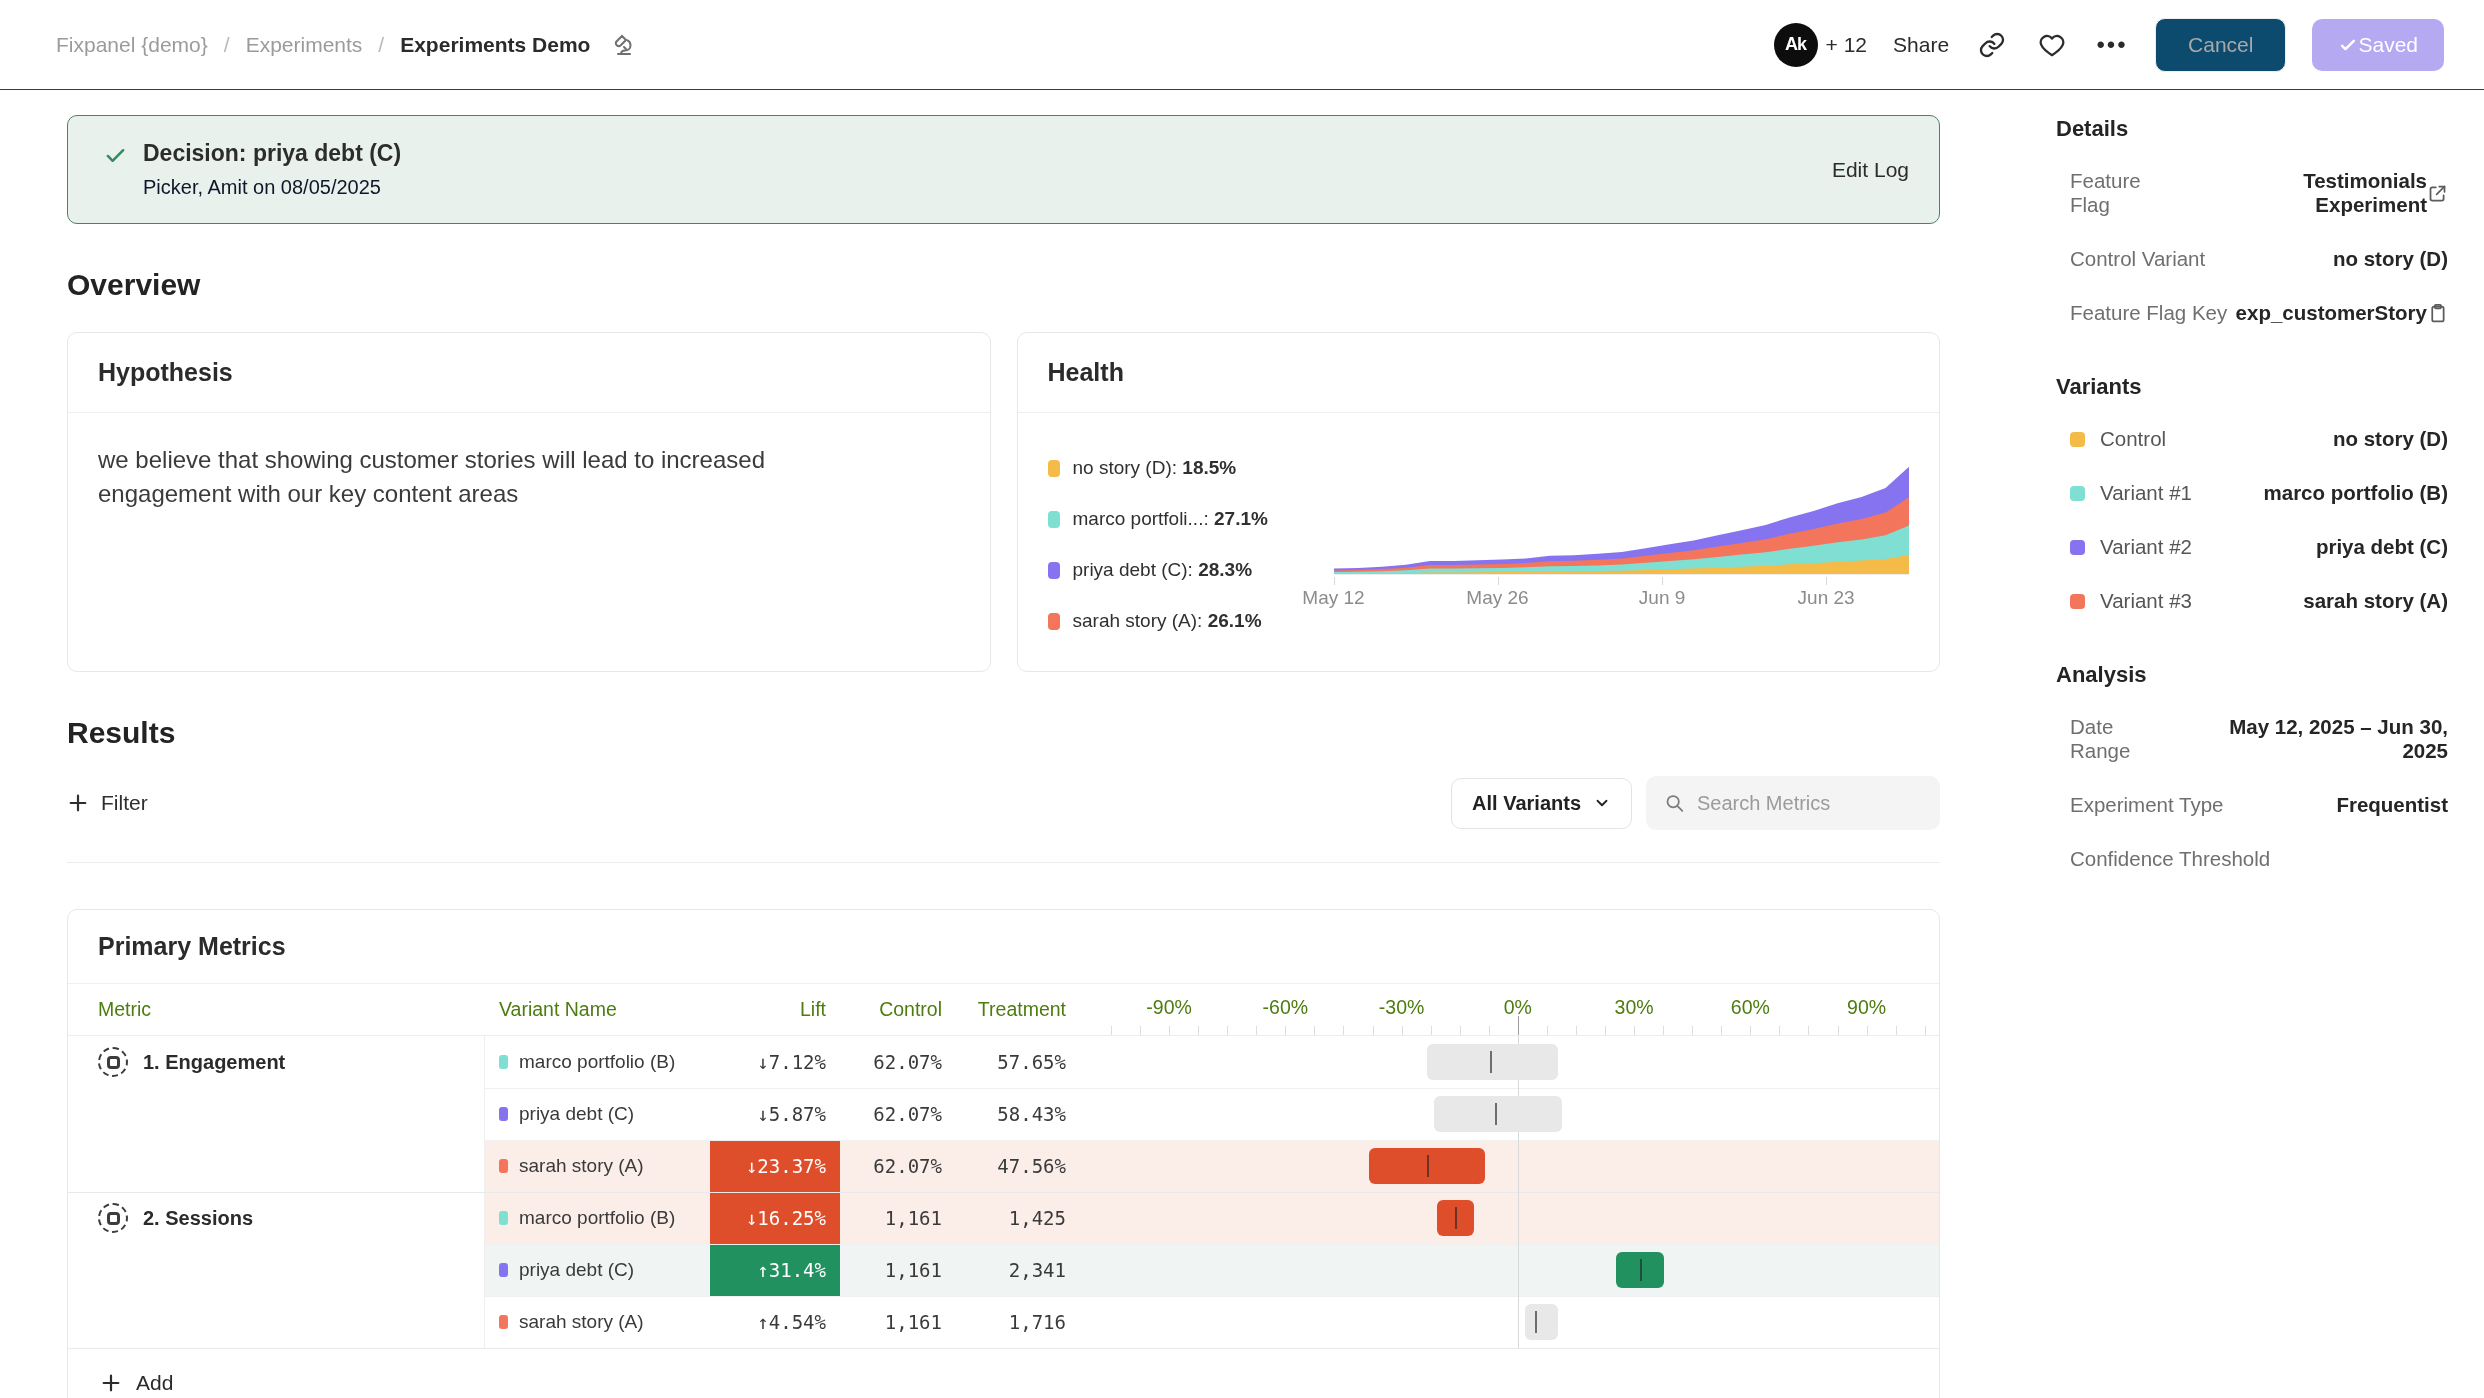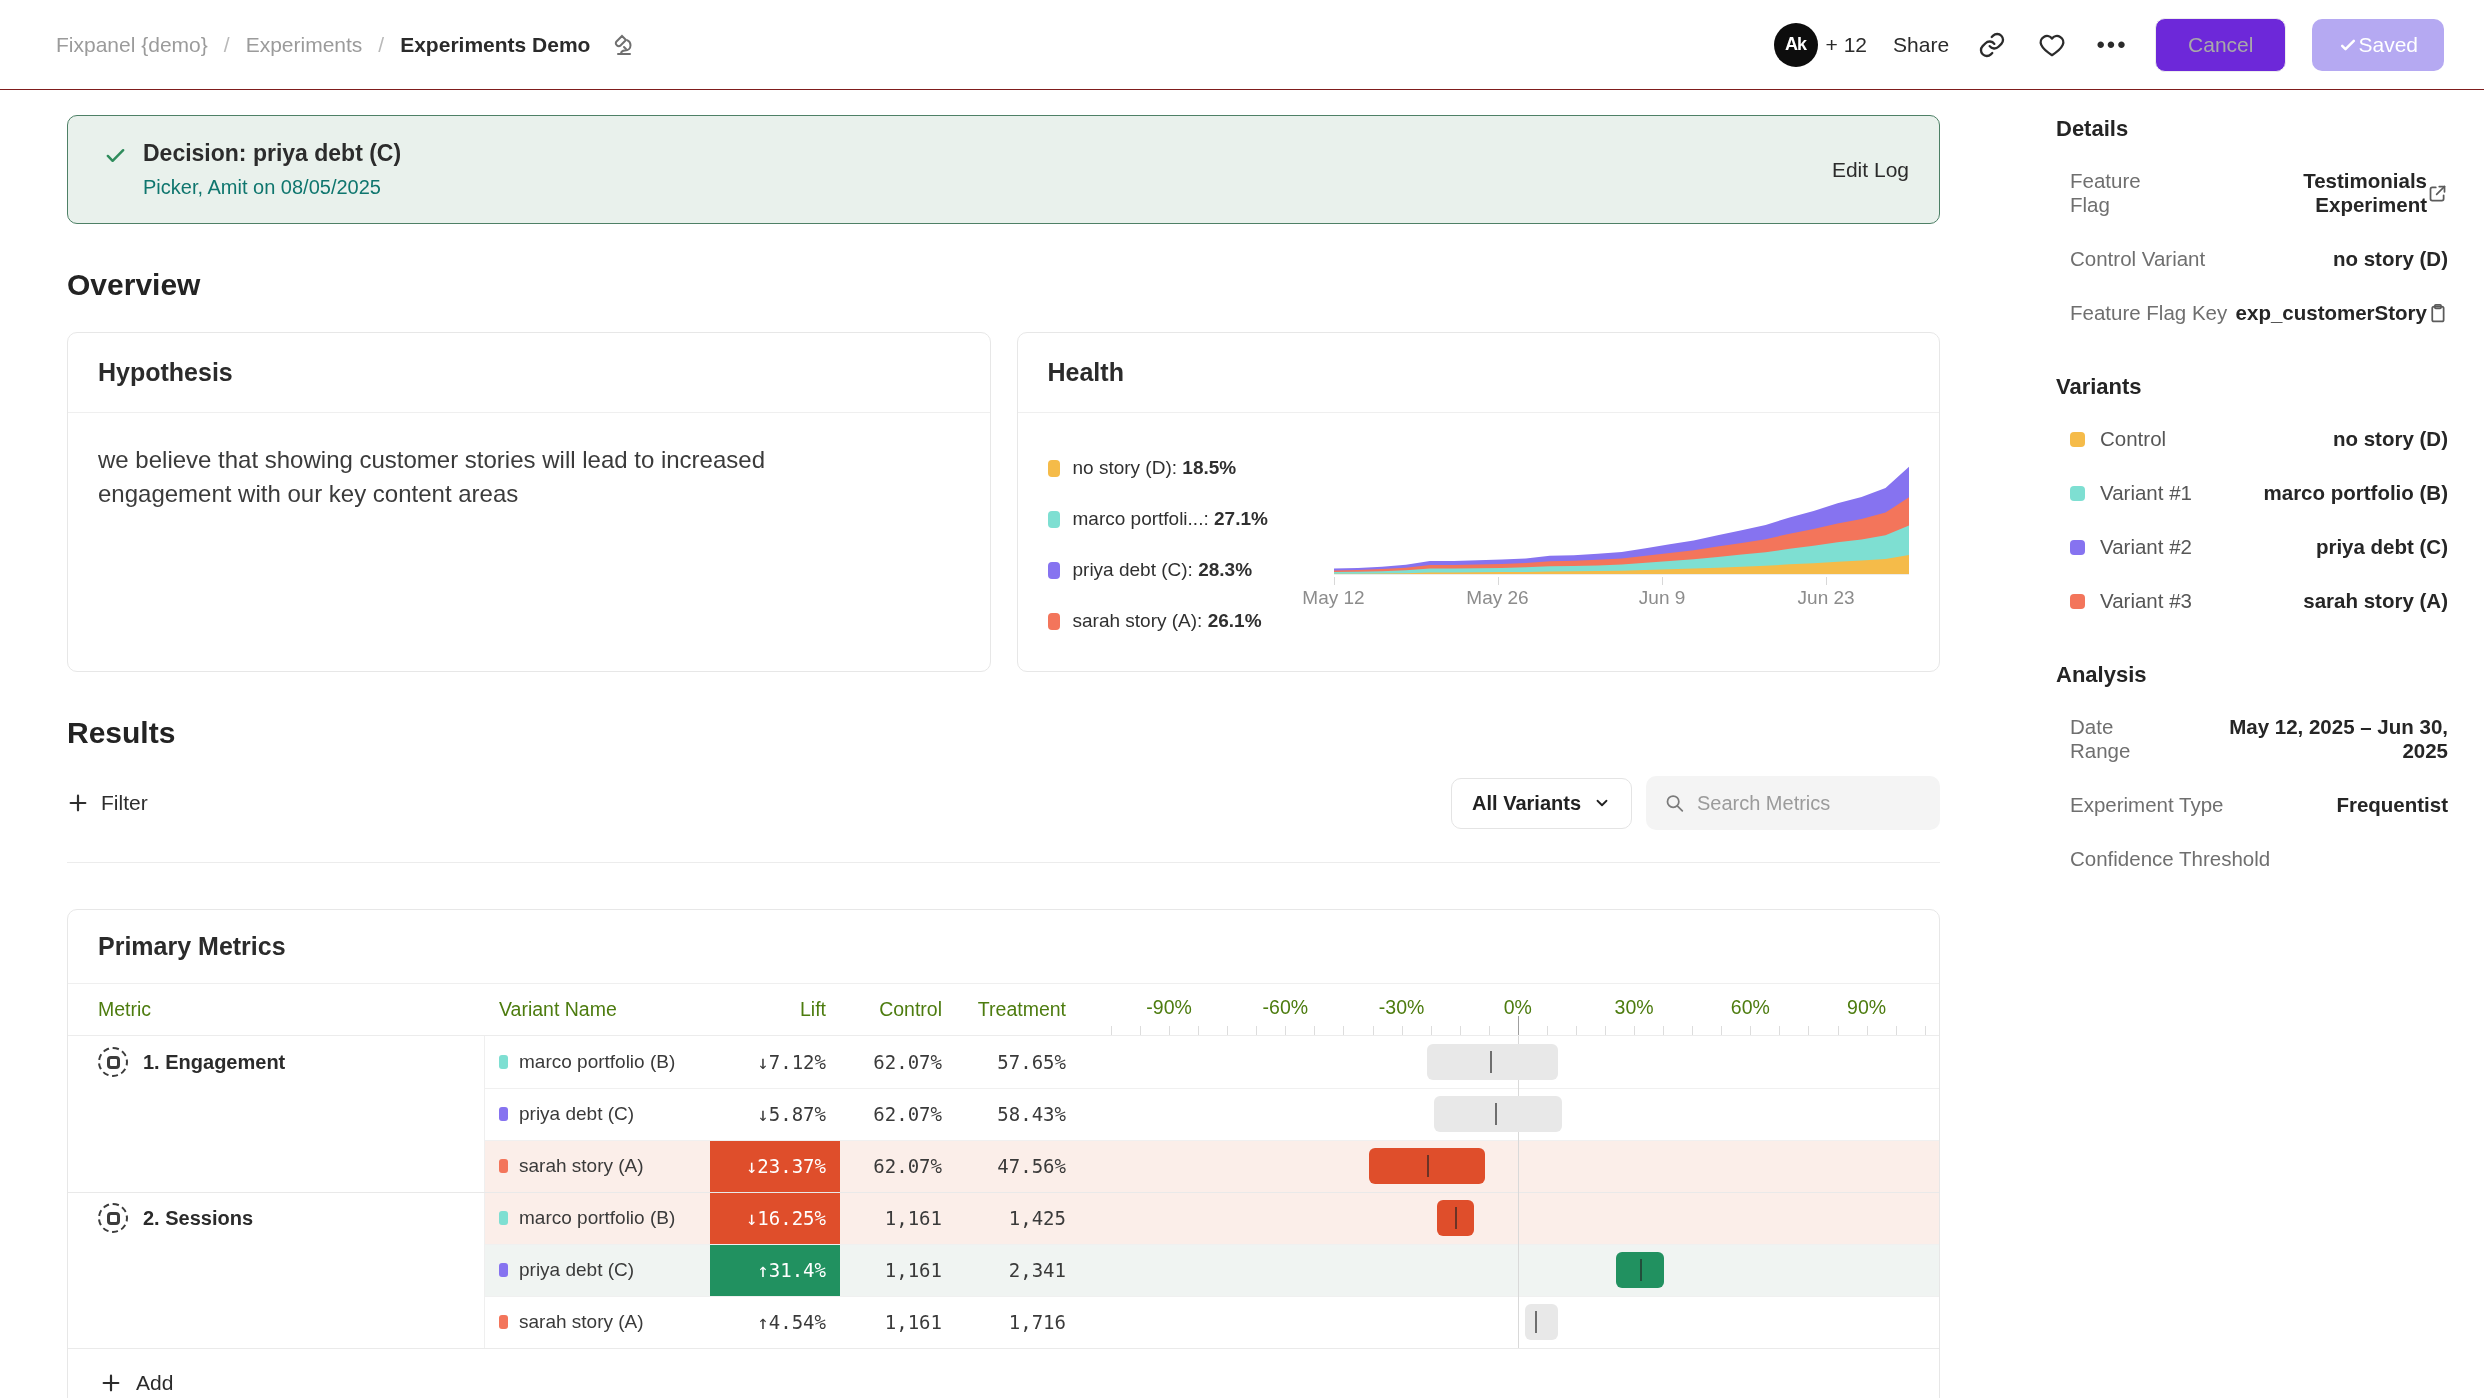--- a/index.html
+++ b/index.html
@@ -13,33 +13,33 @@
   .crumb-sep { color:#b9b9b9; }
   .crumb.current { color:#2b2b2b; font-weight:600; }
   .scope-icon { margin-left:6px; display:inline-flex; }
   .topbar-right { margin-left:auto; display:flex; align-items:center; gap:26px; }
   .avatar-grp { display:flex; align-items:center; gap:8px; }
   .avatar { width:44px; height:44px; border-radius:50%; background:#0d0d0d; color:#fff; display:flex; align-items:center; justify-content:center; font-weight:700; font-size:18px; letter-spacing:-1px; }
   .avatar-more { font-size:21px; color:#2b2b2b; }
   .share-lbl { font-size:21px; font-weight:500; color:#2b2b2b; cursor:pointer; }
   .icon-btn { display:flex; align-items:center; justify-content:center; width:34px; height:34px; cursor:pointer; color:#2b2b2b; }
   .ellipsis { font-size:24px; letter-spacing:2px; color:#2b2b2b; line-height:10px; }
-  .btn-cancel { background:#6d28d9; border:1px solid #ededed; border-radius:10px; padding:14px 32px; font-size:21px; color:#a9a9a9; font-family:inherit; cursor:pointer; }
+  .btn-cancel { background:#0c4a6e; border:1px solid #ededed; border-radius:10px; padding:14px 32px; font-size:21px; color:#a9a9a9; font-family:inherit; cursor:pointer; }
   .btn-saved { background:#b5a9f2; border:none; border-radius:10px; padding:14px 26px; font-size:21px; color:#fff; font-family:inherit; display:flex; align-items:center; cursor:pointer; }
 
   
   .layout { flex:1; display:flex; overflow:hidden; }
   .content { width:2010px; flex:0 0 2010px; padding:25px 70px 0 67px; overflow:hidden; }
   .sidebar { flex:1; padding:26px 36px 0 46px; }
 
   
   .banner { background:#e9f1ec; border:1px solid #4e8066; border-radius:10px; padding:24px 30px; display:flex; align-items:flex-start; }
   .banner-check { margin:4px 16px 0 6px; color:#2f8c5c; }
   .banner-title { font-size:23px; font-weight:700; color:#2c2c2c; }
-  .banner-sub { font-size:20px; color:#0f766e; margin-top:9px; }
+  .banner-sub { font-size:20px; color:#0f172a; margin-top:9px; }
   .banner-action { margin-left:auto; align-self:center; font-size:21px; font-weight:500; color:#2c2c2c; cursor:pointer; }
 
   .h1 { font-size:30px; font-weight:700; color:#232323; margin-top:44px; }
 
   
   .cards { display:flex; gap:26px; margin-top:30px; }
   .card { flex:1; height:340px; border:1px solid #e7e7e7; border-radius:10px; background:#fff; }
   .card-title { padding:25px 30px; font-size:25px; font-weight:700; border-bottom:1px solid #efefef; }
   .hyp-body { padding:30px; font-size:24px; color:#3b3b3b; line-height:1.42; width:90%; }
 

